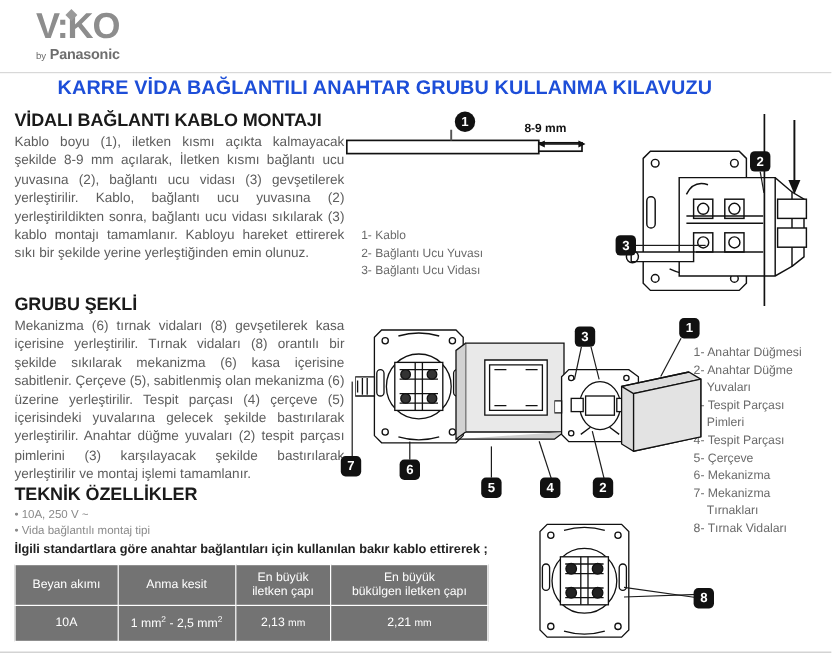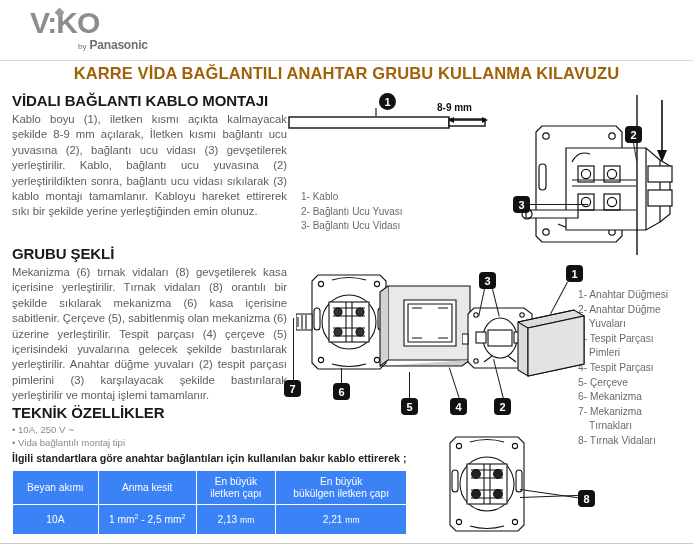--- a/index.html
+++ b/index.html
@@ -16,51 +16,51 @@
   .logo-main {
     font-size: 30px; font-weight: bold; color:#8d8d8d;
     letter-spacing: -1px; line-height: 30px; position:relative;
     font-family: "Liberation Sans", sans-serif;
   }
   .logo-diamond {
     position:absolute; left:26px; top:1px;
     width:7px; height:7px; background:#9a9a9a;
     transform: rotate(45deg);
   }
-  .logo-sub { font-size: 11px; color:#6e6e6e; margin-top:1px; line-height:12px;margin-left:48px;}
+  .logo-sub { font-size: 11px; color:#6e6e6e; margin-top:1px; line-height:12px;}
   .logo-sub .by { font-size: 8px; font-weight: normal; }
   .logo-sub .pana { font-weight: bold; font-size: 12px; letter-spacing:-0.2px;}
 
   .rule-top { position:absolute; left:0; top:60px; width:693px; height:1px; background:#d8d8d8; }
   .rule-bottom { position:absolute; left:0; top:543px; width:693px; height:1px; background:#c9c9c9; }
 
   
   .main-title {
-    position:absolute; left:0; top:64px; width:693px; text-align:center;
-    font-size:16.5px; font-weight:bold; color:#a16207; letter-spacing:0.1px;
+    position:absolute; left:0; top:64px; width:693px; text-align:left;
+    font-size:16.5px; font-weight:bold; color:#1d4ed8; letter-spacing:0.1px;padding-left:48px;
   }
   .sec-title { font-size:15px; font-weight:bold; color:#1a1a1a; letter-spacing:-0.1px; }
   .sec1 { position:absolute; left:12px; top:92px; }
   .sec2 { position:absolute; left:12px; top:245px; }
   .sec3 { position:absolute; left:12px; top:404px; }
 
   .body-text {
     position:absolute; width:275px; font-size:11.3px; line-height:15.4px;
     color:#5d5d5d; text-align:justify;
   }
   .body1 { left:12px; top:112px; }
   .body2 { left:12px; top:265px; }
 
   .bullets { position:absolute; left:12px; top:423px; font-size:9.6px; color:#8a8a8a; line-height:13px; }
   .table-intro { position:absolute; left:12px; top:452px; font-size:10.6px; color:#222; font-weight:bold;}
 
   
   .spec-table {
     position:absolute; left:12px; top:470px; width:395px;
-    border-collapse: collapse; background:#3b82f6;
+    border-collapse: collapse; background:#737373;
   }
   .spec-table th, .spec-table td {
     border:1px solid #ffffff; color:#ffffff; text-align:center;
     font-size:10.2px; font-weight:normal; padding:4px 2px;
   }
   .spec-table th { height:34px; line-height:12px; }
   .spec-table td { height:30px; }
   .col1 { width:86px; } .col2 { width:98px; } .col3 { width:80px; } .col4 { width:131px; }
   .unit { font-size:8.6px; }
   sup { font-size:7px; vertical-align: super; }

